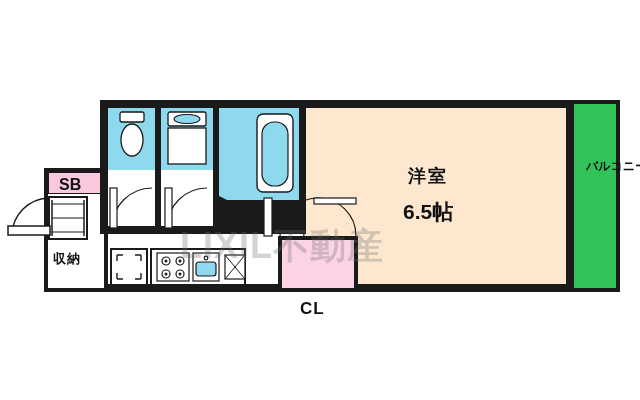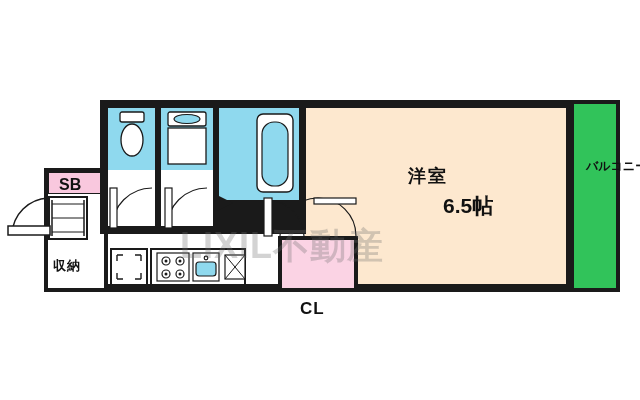--- a/index.html
+++ b/index.html
@@ -95,38 +95,38 @@
 
   <div class="abs wall" style="left:100px; top:284px; width:474px; height:8px;"></div>
 
   <div class="abs wall" style="left:566px; top:100px; width:8px; height:192px;"></div>
 
   <div class="abs wall" style="left:100px; top:100px; width:8px; height:192px;"></div>
 
   <div class="abs living" style="left:305px; top:108px; width:261px; height:176px;"></div>
 
   <div class="label lbl-room-name" style="left:408px; top:167px;">洋室</div>
-  <div class="label lbl-area" style="left:403px; top:195px;margin-left:40px;">6.5帖</div>
+  <div class="label lbl-area" style="left:403px; top:201px;">6.5帖</div>
 
   <div class="abs wall" style="left:44px; top:168px; width:64px; height:124px;"></div>
   <div class="abs white-room" style="left:48px; top:172px; width:56px; height:116px;"></div>
 
   <div class="abs pink thin" style="left:48px; top:172px; width:56px; height:22px;"></div>
   <div class="label lbl-sb" style="left:59px; top:177px;">SB</div>
 
   <div class="abs white-room thin" style="left:48px; top:196px; width:40px; height:44px; border-width:2px;"></div>
 
   <svg class="abs" style="left:48px; top:196px; width:40px; height:44px;" viewBox="0 0 40 44">
     <line x1="4" y1="4" x2="4" y2="40" stroke="#1a1a1a" stroke-width="1.5"></line>
     <line x1="36" y1="4" x2="36" y2="40" stroke="#1a1a1a" stroke-width="1.5"></line>
     <line x1="4" y1="8" x2="36" y2="8" stroke="#1a1a1a" stroke-width="1"></line>
     <line x1="4" y1="22" x2="36" y2="22" stroke="#1a1a1a" stroke-width="1"></line>
     <line x1="4" y1="36" x2="36" y2="36" stroke="#1a1a1a" stroke-width="1"></line>
   </svg>
-  <div class="label lbl-storage" style="left:53px; top:260px;font-family:Liberation Mono, monospace;">収納</div>
+  <div class="label lbl-storage" style="left:53px; top:252px;">収納</div>
 
   <svg class="abs" style="left:6px; top:196px; width:46px; height:42px;" viewBox="0 0 46 42">
     <path d="M42 2 A38 38 0 0 0 6 38" fill="none" stroke="#1a1a1a" stroke-width="1.5"></path>
     <rect x="2" y="30" width="42" height="9" fill="#ffffff" stroke="#1a1a1a" stroke-width="1.5"></rect>
   </svg>
 
   <div class="abs white-room" style="left:108px; top:230px; width:197px; height:54px;"></div>
 
   <div class="abs white-room thin" style="left:150px; top:248px; width:96px; height:38px; border-width:2px;"></div>
 

